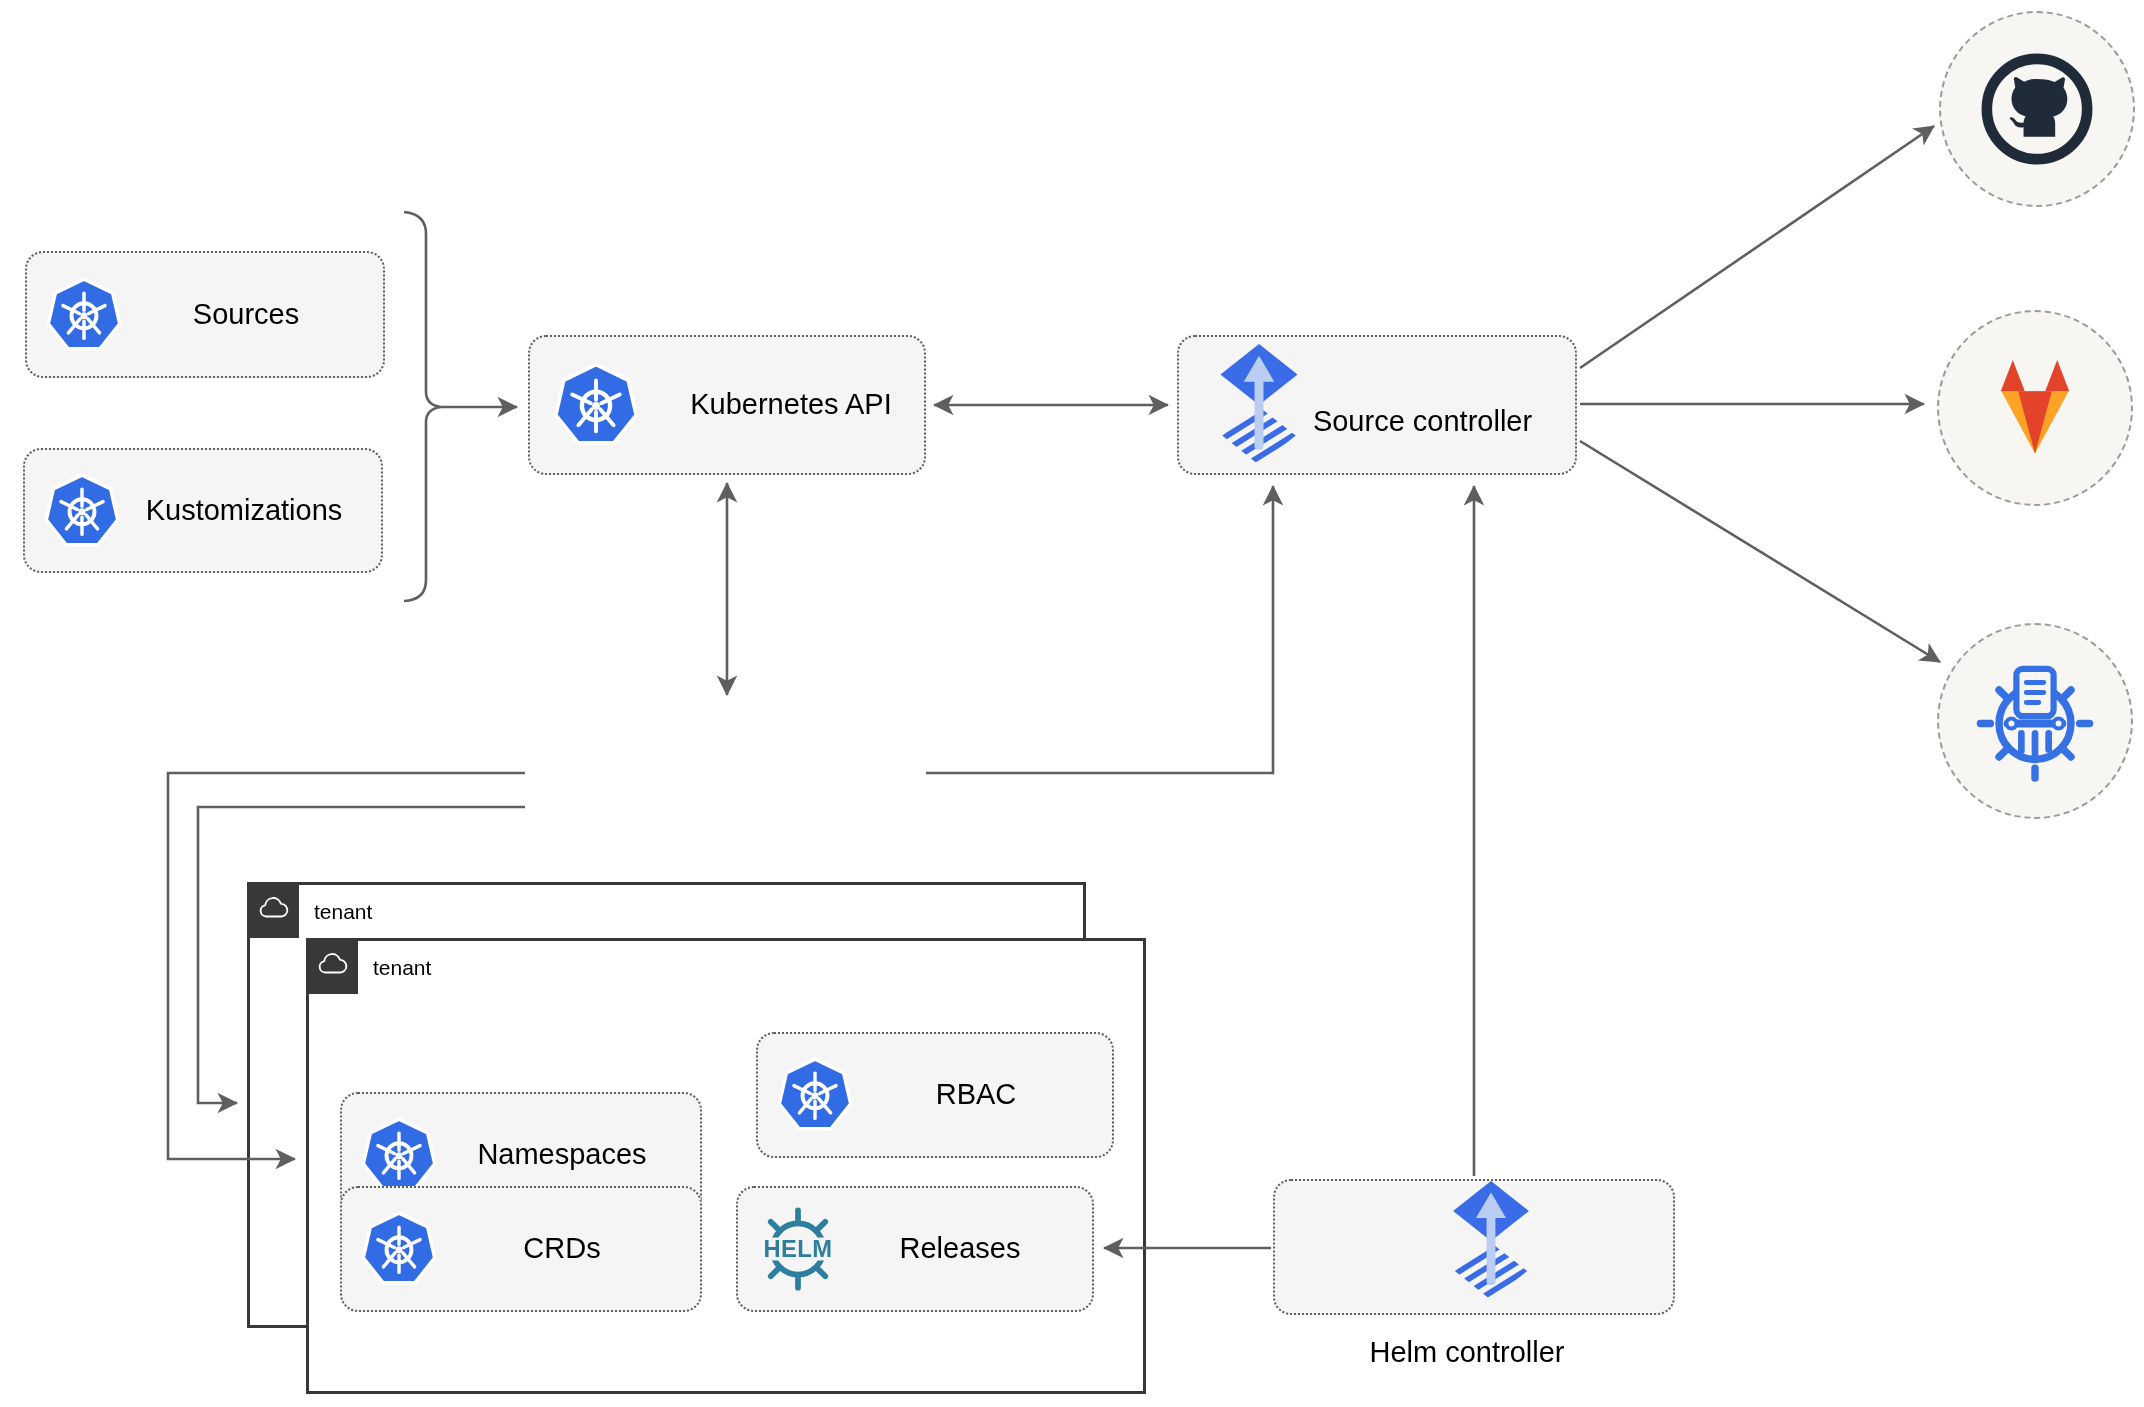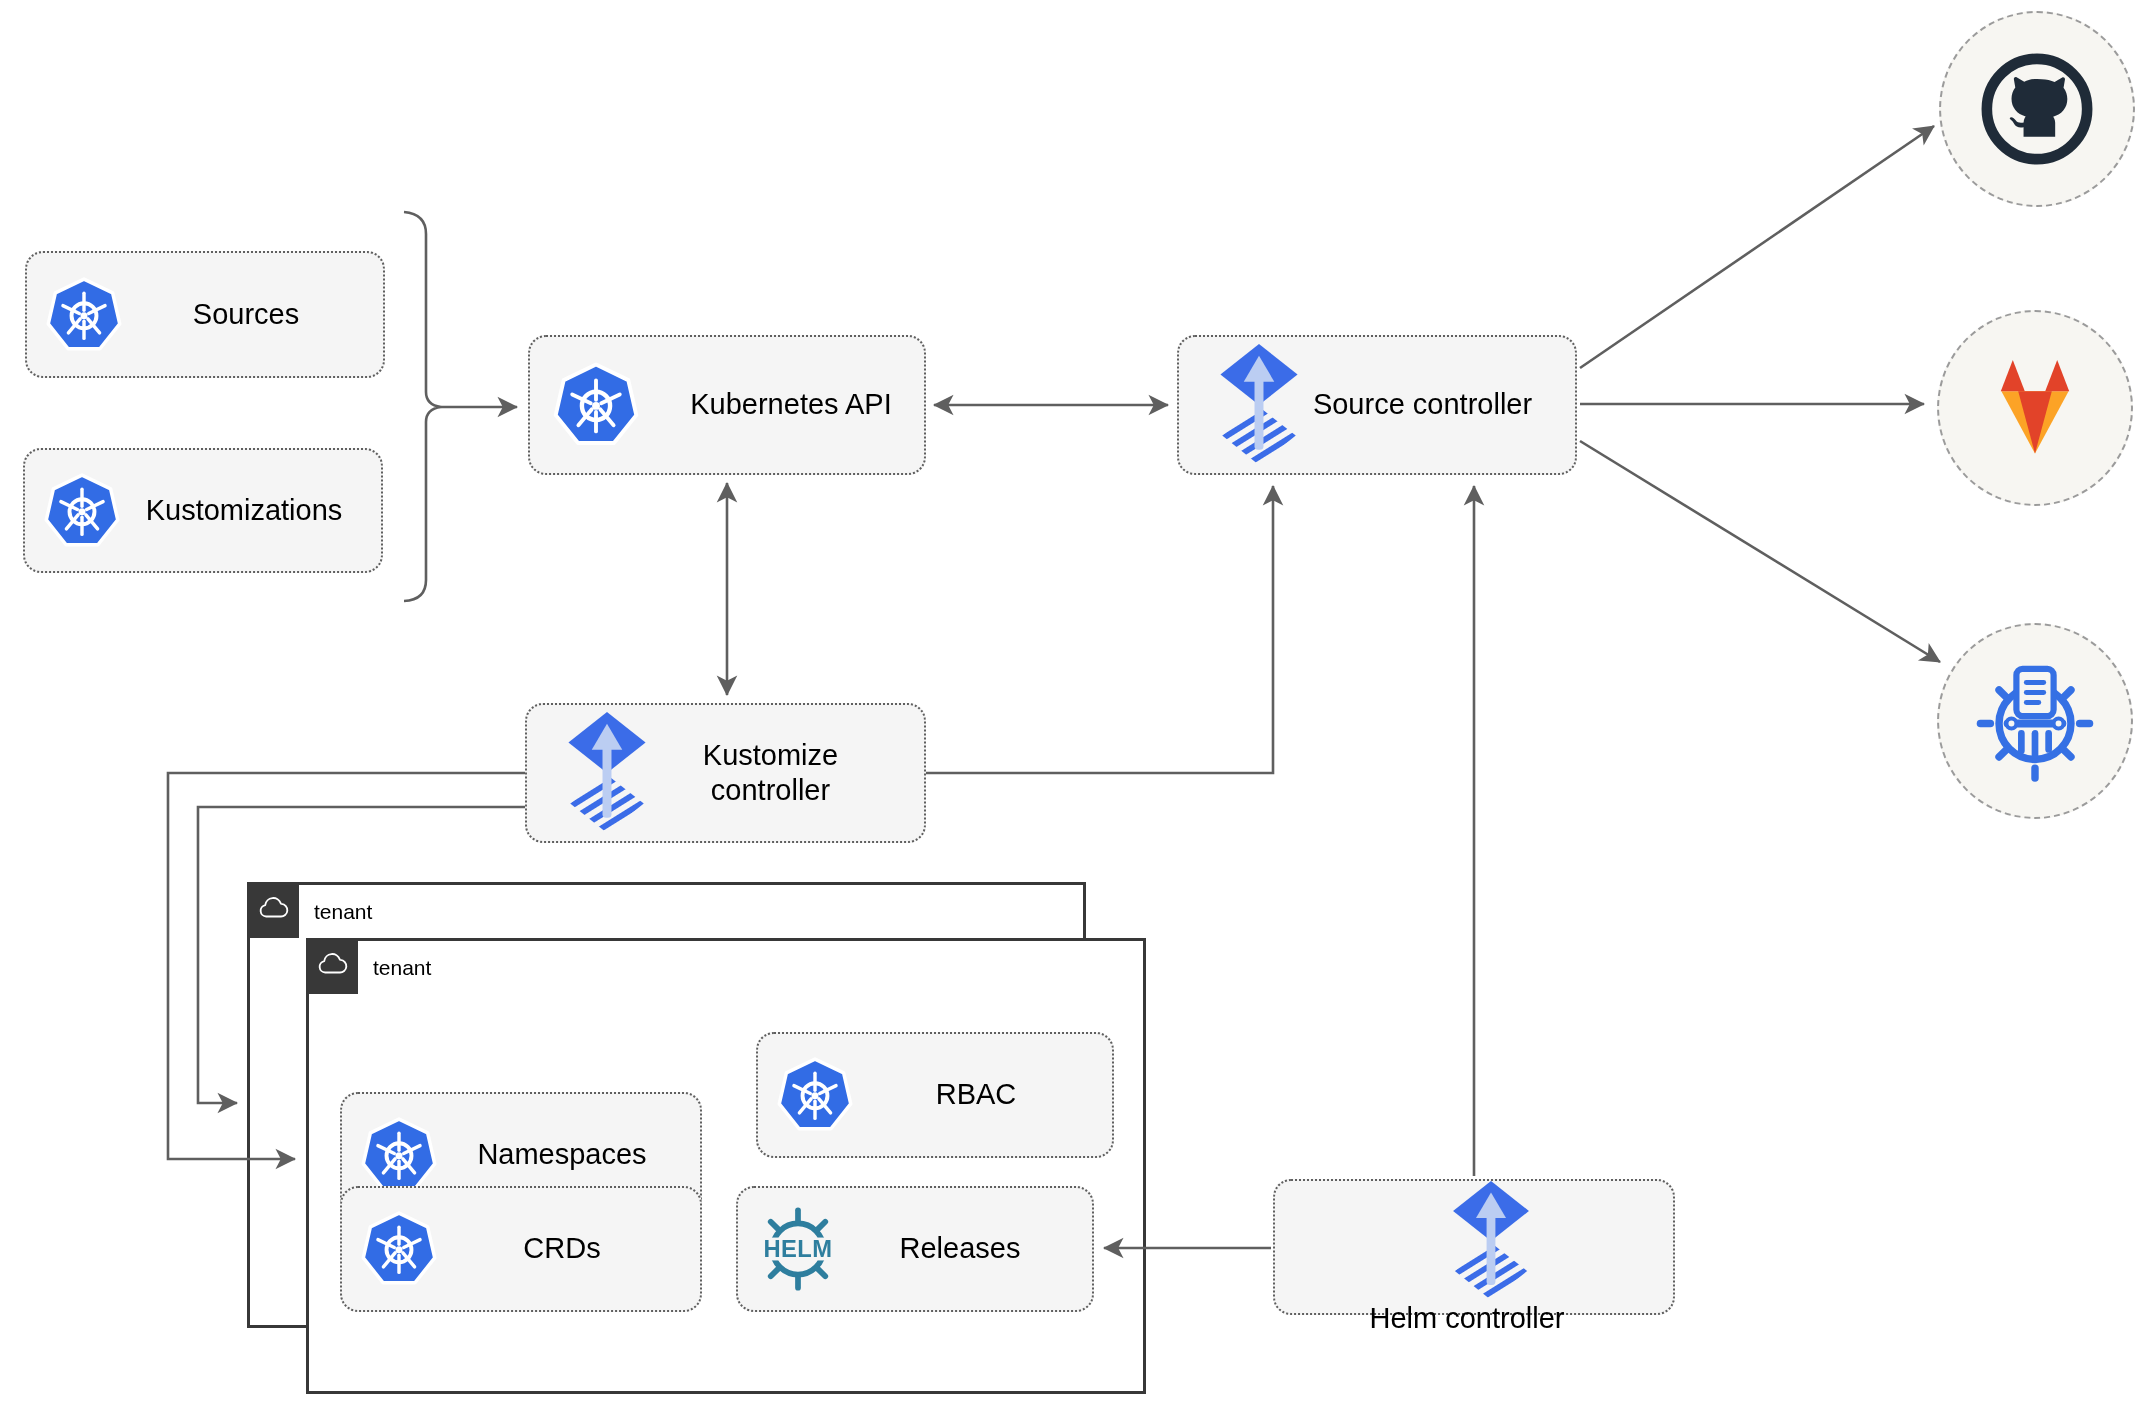--- a/index.html
+++ b/index.html
@@ -29,21 +29,21 @@
   #n-source-ctrl    {left:1177px;top:335px; width:400px;height:140px;}
   #n-kustomize-ctrl {left:525px; top:703px; width:401px;height:140px;}
   #n-helm-ctrl      {left:1273px;top:1179px;width:402px;height:136px;flex-direction:column;}
   #n-namespaces     {left:340px; top:1092px;width:362px;height:126px;}
   #n-rbac           {left:756px; top:1032px;width:358px;height:126px;}
   #n-crds           {left:340px; top:1186px;width:362px;height:126px;}
   #n-releases       {left:736px; top:1186px;width:358px;height:126px;}
   #p-github   {left:1939px;top:11px;}
   #p-gitlab   {left:1937px;top:310px;}
   #p-kustomize{left:1937px;top:623px;}
-  .ctrl .lbl{max-width:235px;}
+  .ctrl .lbl{max-width:235px;margin-top:34px;}
 </style>
 </head>
 <body>
 
 <div id="canvas">
 
   <svg id="wires">
     <defs>
       <marker id="arr" viewBox="0 0 12 12" refX="10.5" refY="6" markerWidth="9.5" markerHeight="9.5" orient="auto-start-reverse">
         <path d="M1 1 L11 6 L1 11 L3.6 6 z" fill="#5f5f5f"></path>
@@ -158,31 +158,20 @@
       <svg width="92" height="122" viewBox="0 0 100 136">
         <polygon points="50,0 93,34 50,68 7,34" fill="#3B6CE8"></polygon>
         <polygon points="50,70 91,102 50,135 9,102" fill="url(#fluxstripe)"></polygon>
         <rect x="45" y="36" width="10" height="82" rx="4" fill="#BBCDF2"></rect>
         <polygon points="50,13 33,42 67,42" fill="#BBCDF2"></polygon>
       </svg>
     </span>
     <span class="lbl">Source controller</span>
   </div>
 
-  <div class="node ctrl" id="n-kustomize-ctrl">
-    <span class="ic" style="margin-left:34px;">
-      <svg width="92" height="122" viewBox="0 0 100 136">
-        <polygon points="50,0 93,34 50,68 7,34" fill="#3B6CE8"></polygon>
-        <polygon points="50,70 91,102 50,135 9,102" fill="url(#fluxstripe)"></polygon>
-        <rect x="45" y="36" width="10" height="82" rx="4" fill="#BBCDF2"></rect>
-        <polygon points="50,13 33,42 67,42" fill="#BBCDF2"></polygon>
-      </svg>
-    </span>
-    <span class="lbl">Kustomize controller</span>
-  </div>
 
   <div class="node ctrl" id="n-helm-ctrl">
     <span class="ic" style="margin-left:34px;">
       <svg width="90" height="120" viewBox="0 0 100 136">
         <polygon points="50,0 93,34 50,68 7,34" fill="#3B6CE8"></polygon>
         <polygon points="50,70 91,102 50,135 9,102" fill="url(#fluxstripe)"></polygon>
         <rect x="45" y="36" width="10" height="82" rx="4" fill="#BBCDF2"></rect>
         <polygon points="50,13 33,42 67,42" fill="#BBCDF2"></polygon>
       </svg>
     </span>

